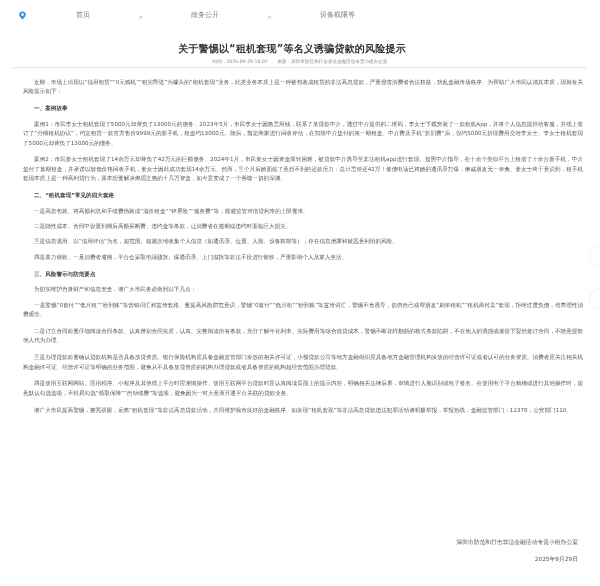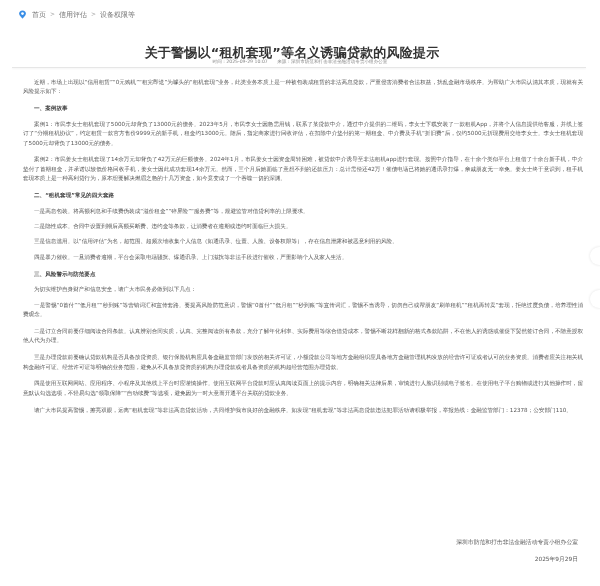--- a/index.html
+++ b/index.html
@@ -3,29 +3,29 @@
 <meta charset="utf-8">
 <style>
   html, body { margin: 0; padding: 0; background: #ffffff; }
   body {
     width: 600px; height: 586px; overflow: hidden; position: relative;
     font-family: "DejaVu Sans", "Liberation Sans", sans-serif;
     color: #555555;
   }
   .breadcrumb {
     position: absolute; left: 18px; top: 10px;
-    display: flex; align-items: flex-start; font-size: 7px; color: #777;
+    display: flex; align-items: flex-end; font-size: 7px; color: #777; gap: 44px;
   }
   .breadcrumb .pin { width: 9px; height: 9px; margin-right: 5px; }
   .breadcrumb .sep { margin: 0 4px; color: #999; font-size: 6px; }
   .breadcrumb a { color: #777; text-decoration: none; cursor: pointer; }
 
   .title {
     position: absolute; left: 0; right: 16px; top: 35px; text-align: center;
-    font-size: 13px; font-weight: bold; color: #333333; letter-spacing: 0.2px;
+    font-size: 10px; font-weight: bold; color: #333333; letter-spacing: 0.2px;
   }
   .meta {
     position: absolute; left: 0; right: 0; top: 59px; text-align: center;
     font-size: 4.6px; color: #888;
   }
   .meta span + span { margin-left: 8px; }
   .divider {
     position: absolute; left: 12px; right: 14px; top: 67px; height: 1px;
     background: #e6e6e6; box-shadow: 0 1px 2px rgba(0,0,0,0.06);
   }
@@ -52,21 +52,21 @@
 </head>
 <body>
 
 <nav class="breadcrumb">
   <svg class="pin" viewBox="0 0 10 10">
     <path d="M5 0.5 C2.6 0.5 1.2 2.2 1.2 4 C1.2 6.4 5 9.6 5 9.6 C5 9.6 8.8 6.4 8.8 4 C8.8 2.2 7.4 0.5 5 0.5 Z" fill="#3a8ee6"></path>
     <circle cx="5" cy="4" r="1.5" fill="#fff"></circle>
   </svg>
   <a>首页</a>
   <span class="sep">&gt;</span>
-  <a>信用评估</a>
+  <a>政务公开</a>
   <span class="sep">&gt;</span>
   <a>设备权限等</a>
 </nav>
 
 <h1 class="title">关于警惕以“租机套现”等名义诱骗贷款的风险提示</h1>
 
 <div class="meta">
   <span>时间：2025-09-29 10:07</span>
   <span>来源：深圳市防范和打击非法金融活动专责小组办公室</span>
 </div>

